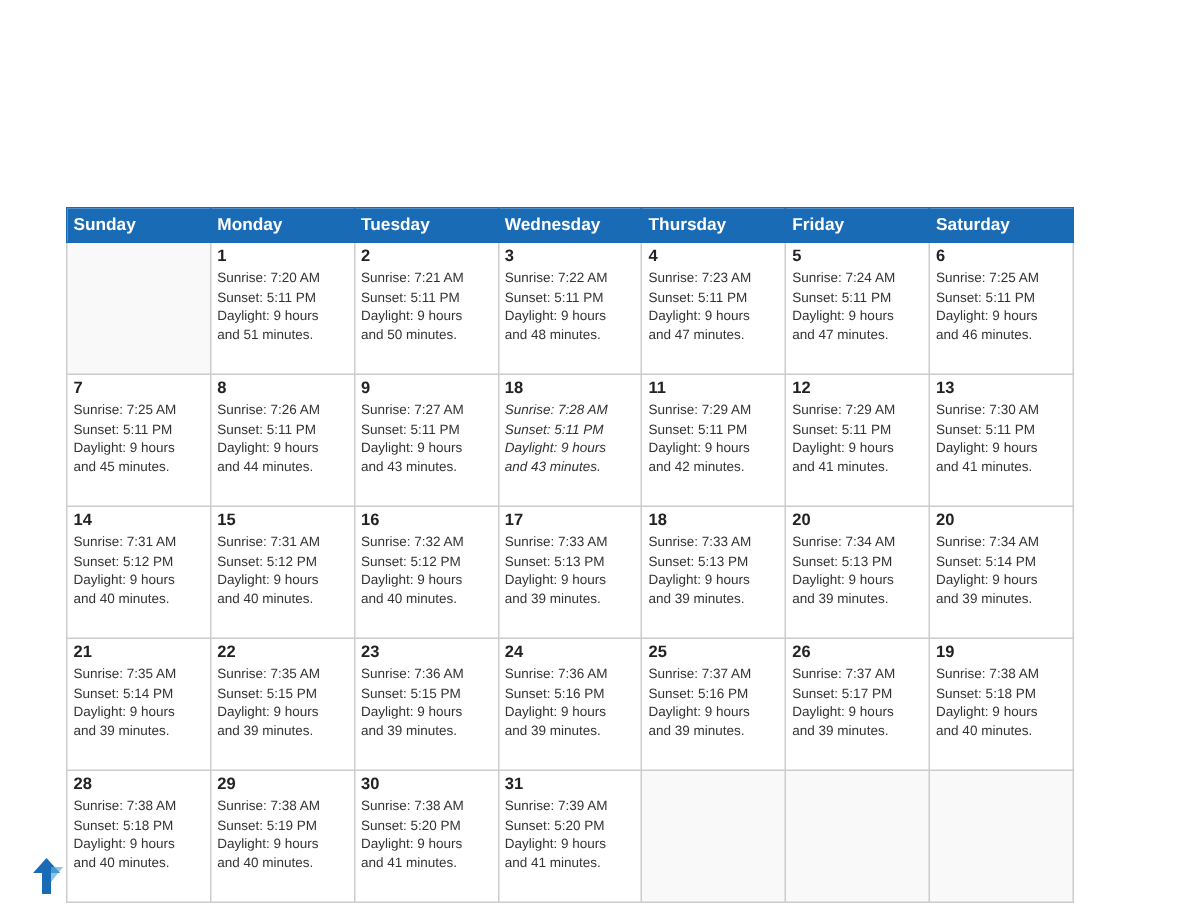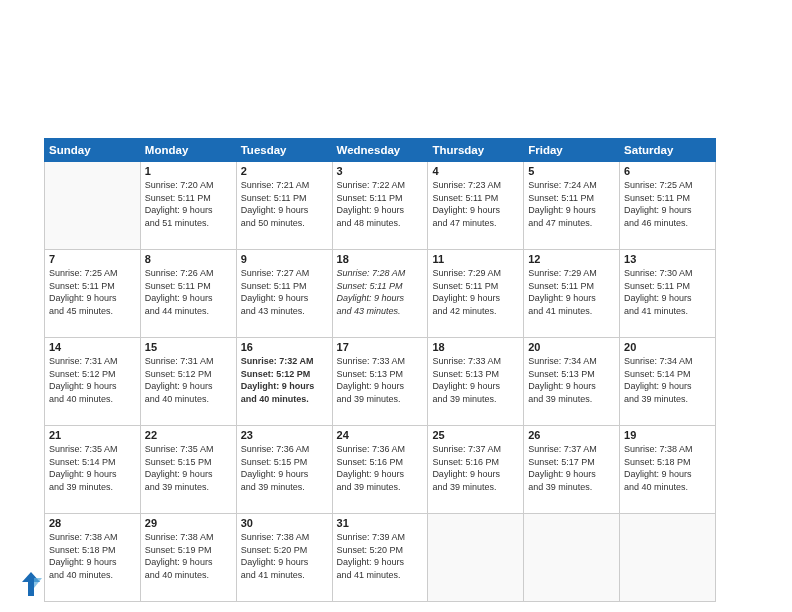--- a/index.html
+++ b/index.html
@@ -242,21 +242,21 @@
           </td>
           <td>
             <span class="day-num">15</span>
             <div class="cell-info" style="white-space: pre-line;">Sunrise: 7:31 AM
 Sunset: 5:12 PM
 Daylight: 9 hours
 and 40 minutes.</div>
           </td>
           <td>
             <span class="day-num">16</span>
-            <div class="cell-info" style="white-space: pre-line; font-weight: bold;">Sunrise: 7:32 AM
+            <div class="cell-info" style="white-space: pre-line;">Sunrise: 7:32 AM
 Sunset: 5:12 PM
 Daylight: 9 hours
 and 40 minutes.</div>
           </td>
           <td>
             <span class="day-num">17</span>
             <div class="cell-info" style="white-space: pre-line;">Sunrise: 7:33 AM
 Sunset: 5:13 PM
 Daylight: 9 hours
 and 39 minutes.</div>

